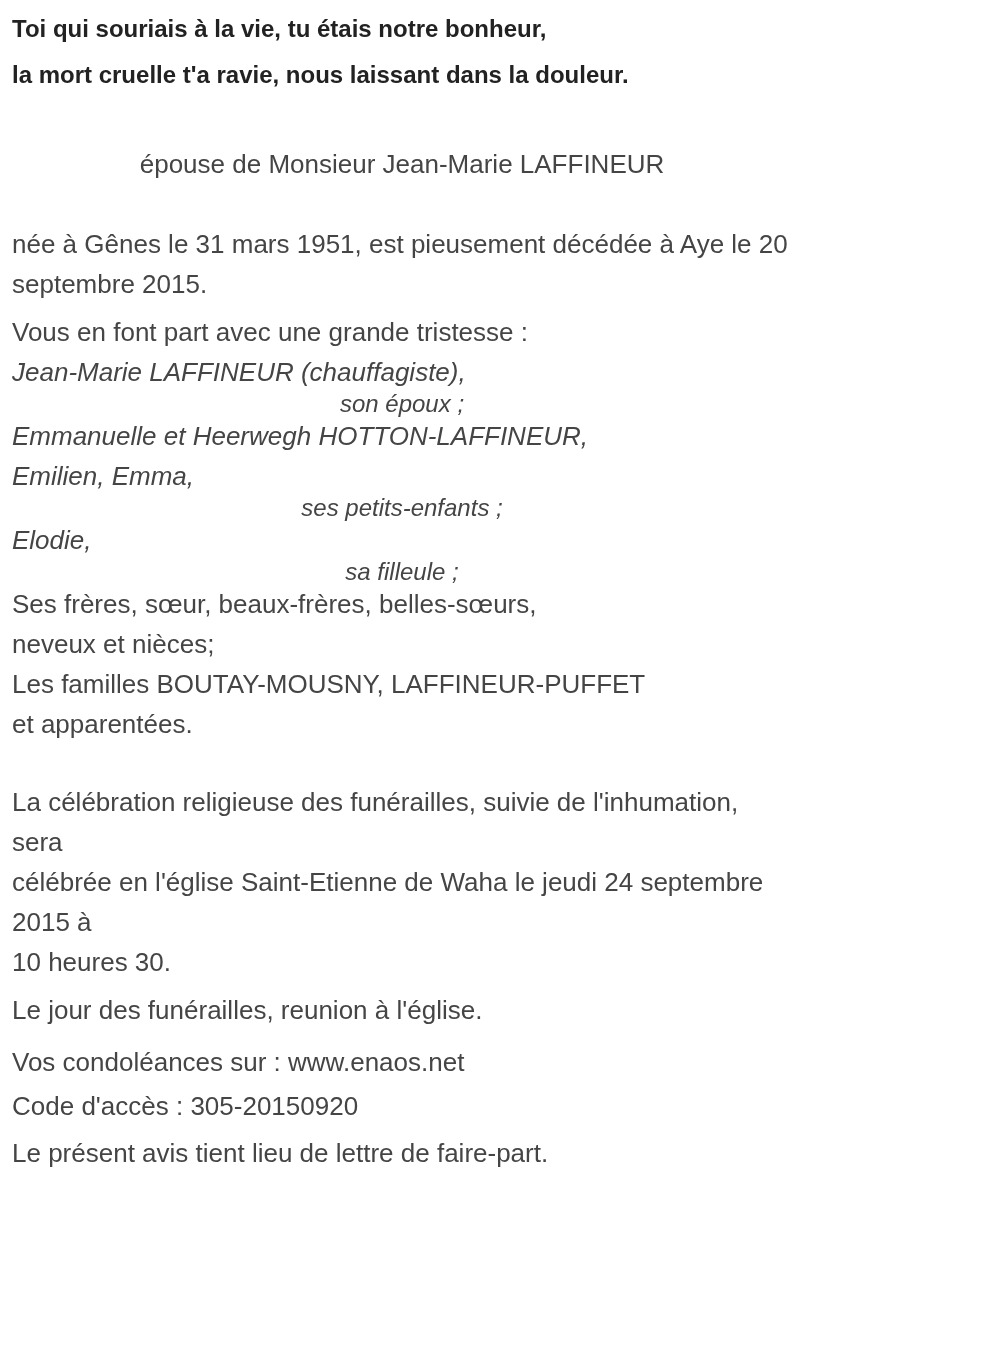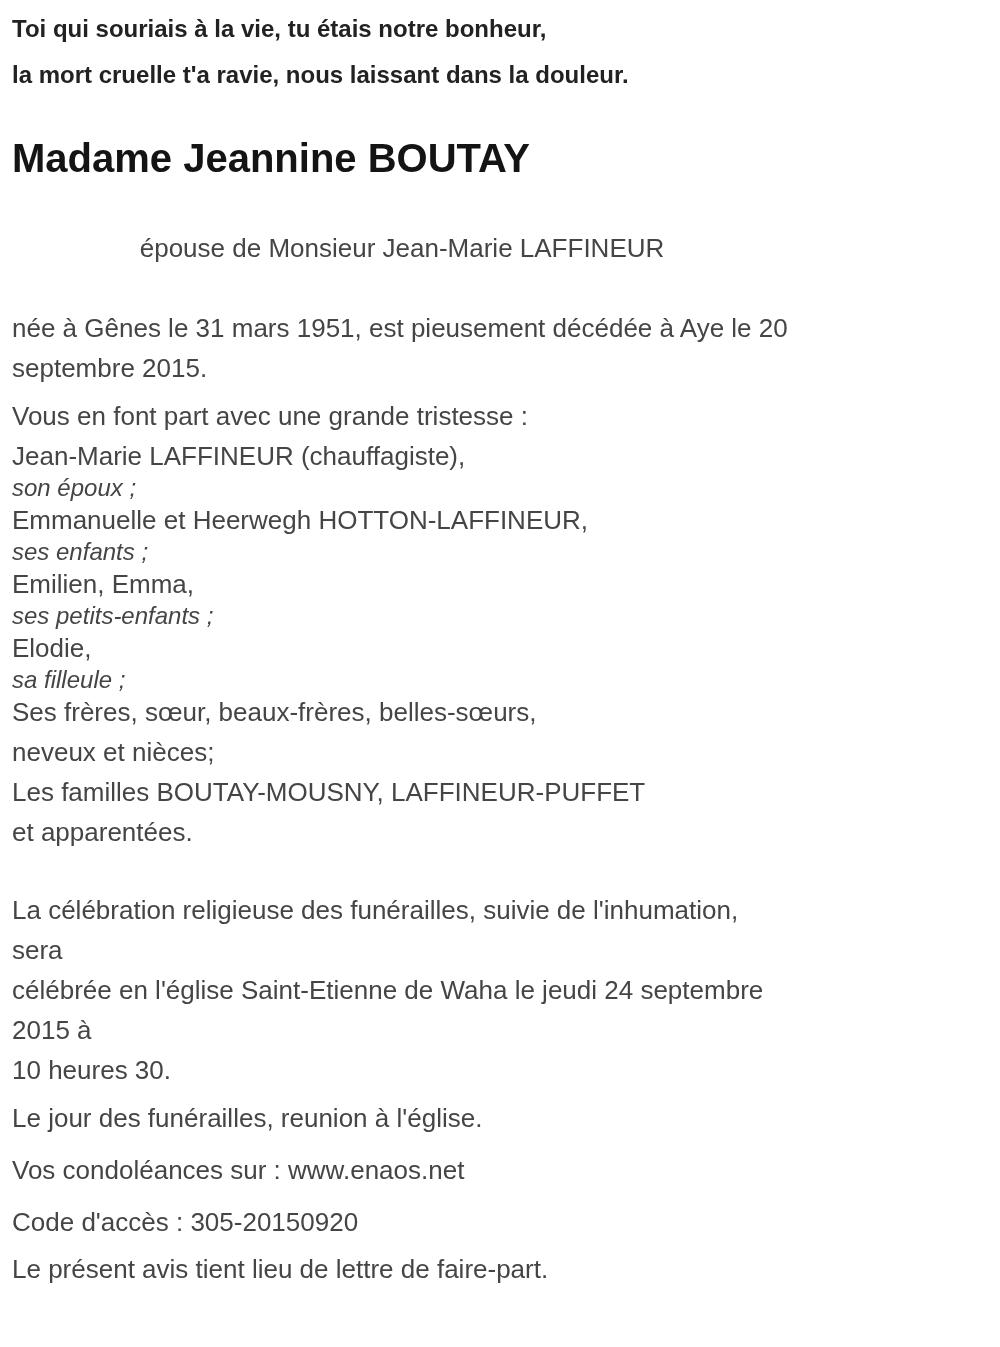--- a/index.html
+++ b/index.html
@@ -39,63 +39,62 @@
     color: #454545;
   }
   .spouse-line   { margin-top: 46px; text-align: center; }
   .birth-death   { margin-top: 40px; }
   .intro-line    { margin-top: 8px; }
   .relatives     { margin: 0; }
   .rel-group .names {
     font-size: 26px;
     line-height: 40px;
     color: #454545;
+    font-style: italic;
   }
   .rel-group .relation {
     font-size: 24px;
     line-height: 24px;
     font-style: italic;
-    text-align: left;
+    text-align: center;
     color: #454545;
   }
   .family-block   { margin-top: 0; }
   .ceremony-block { margin-top: 38px; }
   .repose-block   { margin-top: 10px; }
   .funeral-day    { margin-top: 8px; }
   .condolences    { margin-top: 12px; }
-  .access-code    { margin-top: 12px; }
+  .access-code    { margin-top: 4px; }
   .legal-notice   { margin-top: 7px; }
 </style>
 </head>
 <body>
 
 <div class="page">
 
   <div class="epitaph pre">Toi qui souriais à la vie, tu étais notre bonheur,
 la mort cruelle t'a ravie, nous laissant dans la douleur.</div>
 
-  <div class="title">Madame Jeannine BOUTAY</div>
 
   <div class="body-line spouse-line">épouse de Monsieur Jean-Marie LAFFINEUR</div>
 
   <div class="body-line birth-death pre">née à Gênes le 31 mars 1951, est pieusement décédée à Aye le 20
 septembre 2015.</div>
 
   <div class="body-line intro-line">Vous en font part avec une grande tristesse :</div>
 
   <div class="relatives">
 
     <div class="rel-group">
       <div class="names">Jean-Marie LAFFINEUR (chauffagiste),</div>
       <div class="relation">son époux ;</div>
     </div>
 
     <div class="rel-group">
       <div class="names">Emmanuelle et Heerwegh HOTTON-LAFFINEUR,</div>
-      <div class="relation">ses enfants ;</div>
     </div>
 
     <div class="rel-group">
       <div class="names">Emilien, Emma,</div>
       <div class="relation">ses petits-enfants ;</div>
     </div>
 
     <div class="rel-group">
       <div class="names">Elodie,</div>
       <div class="relation">sa filleule ;</div>

